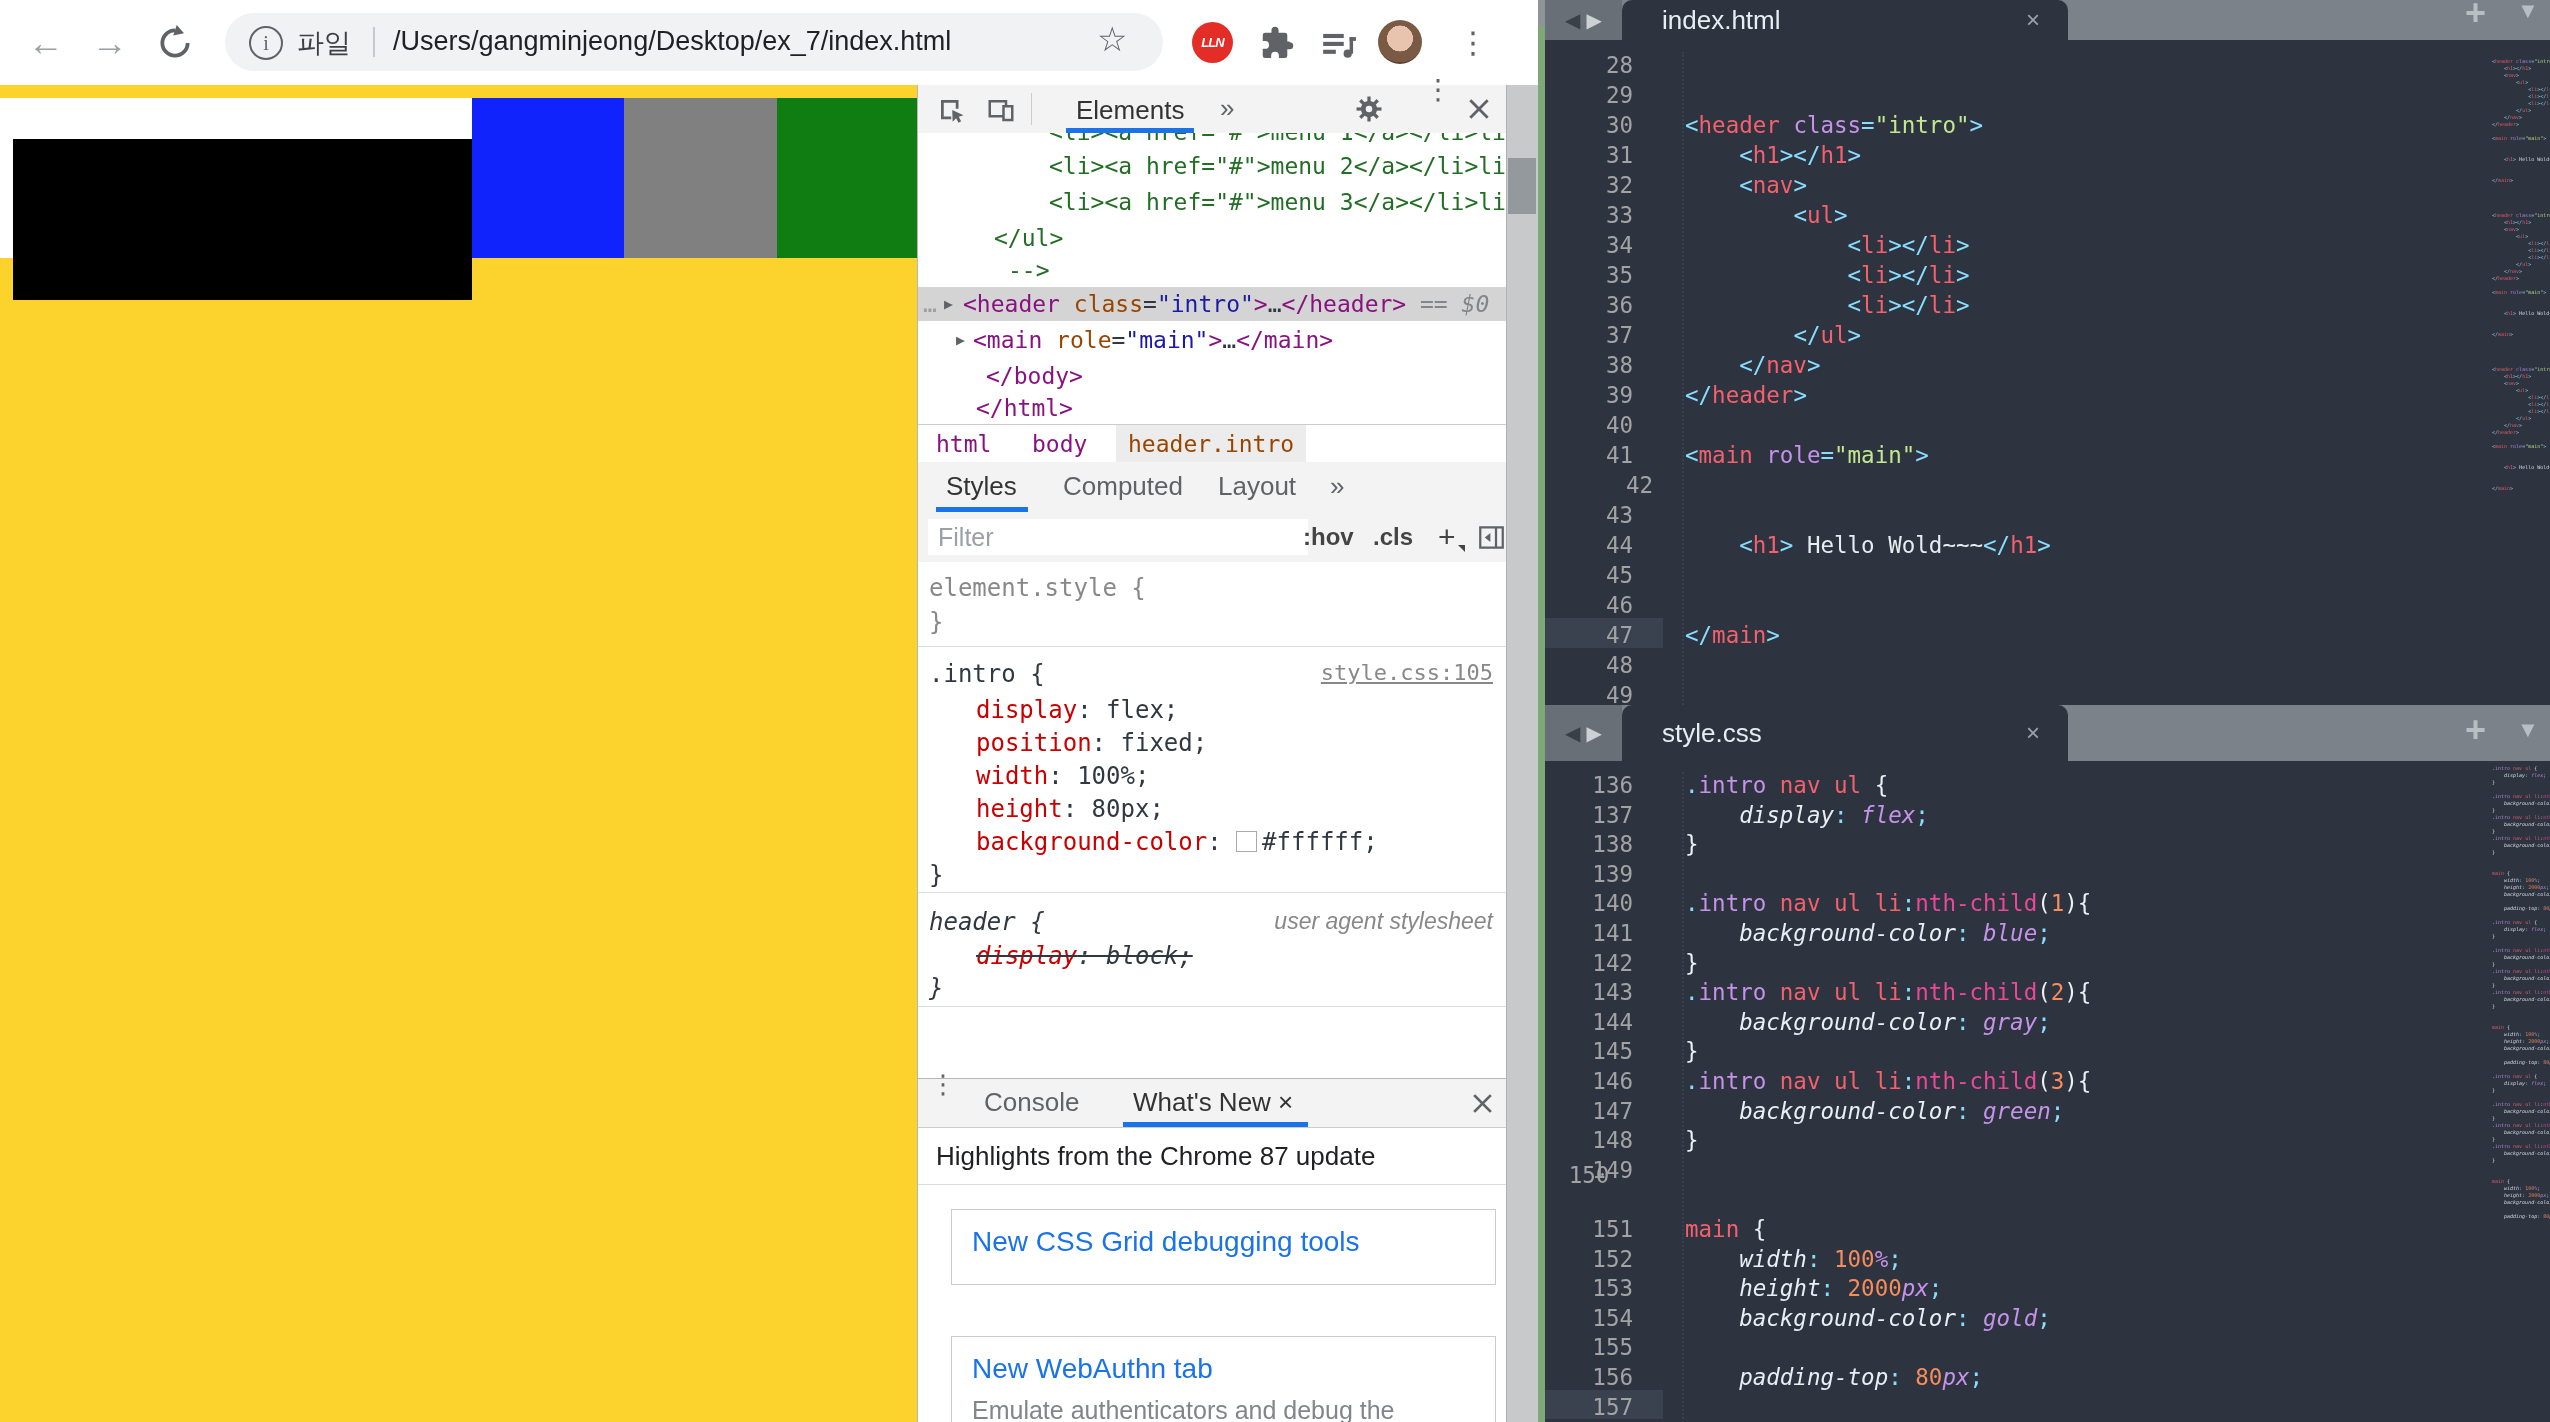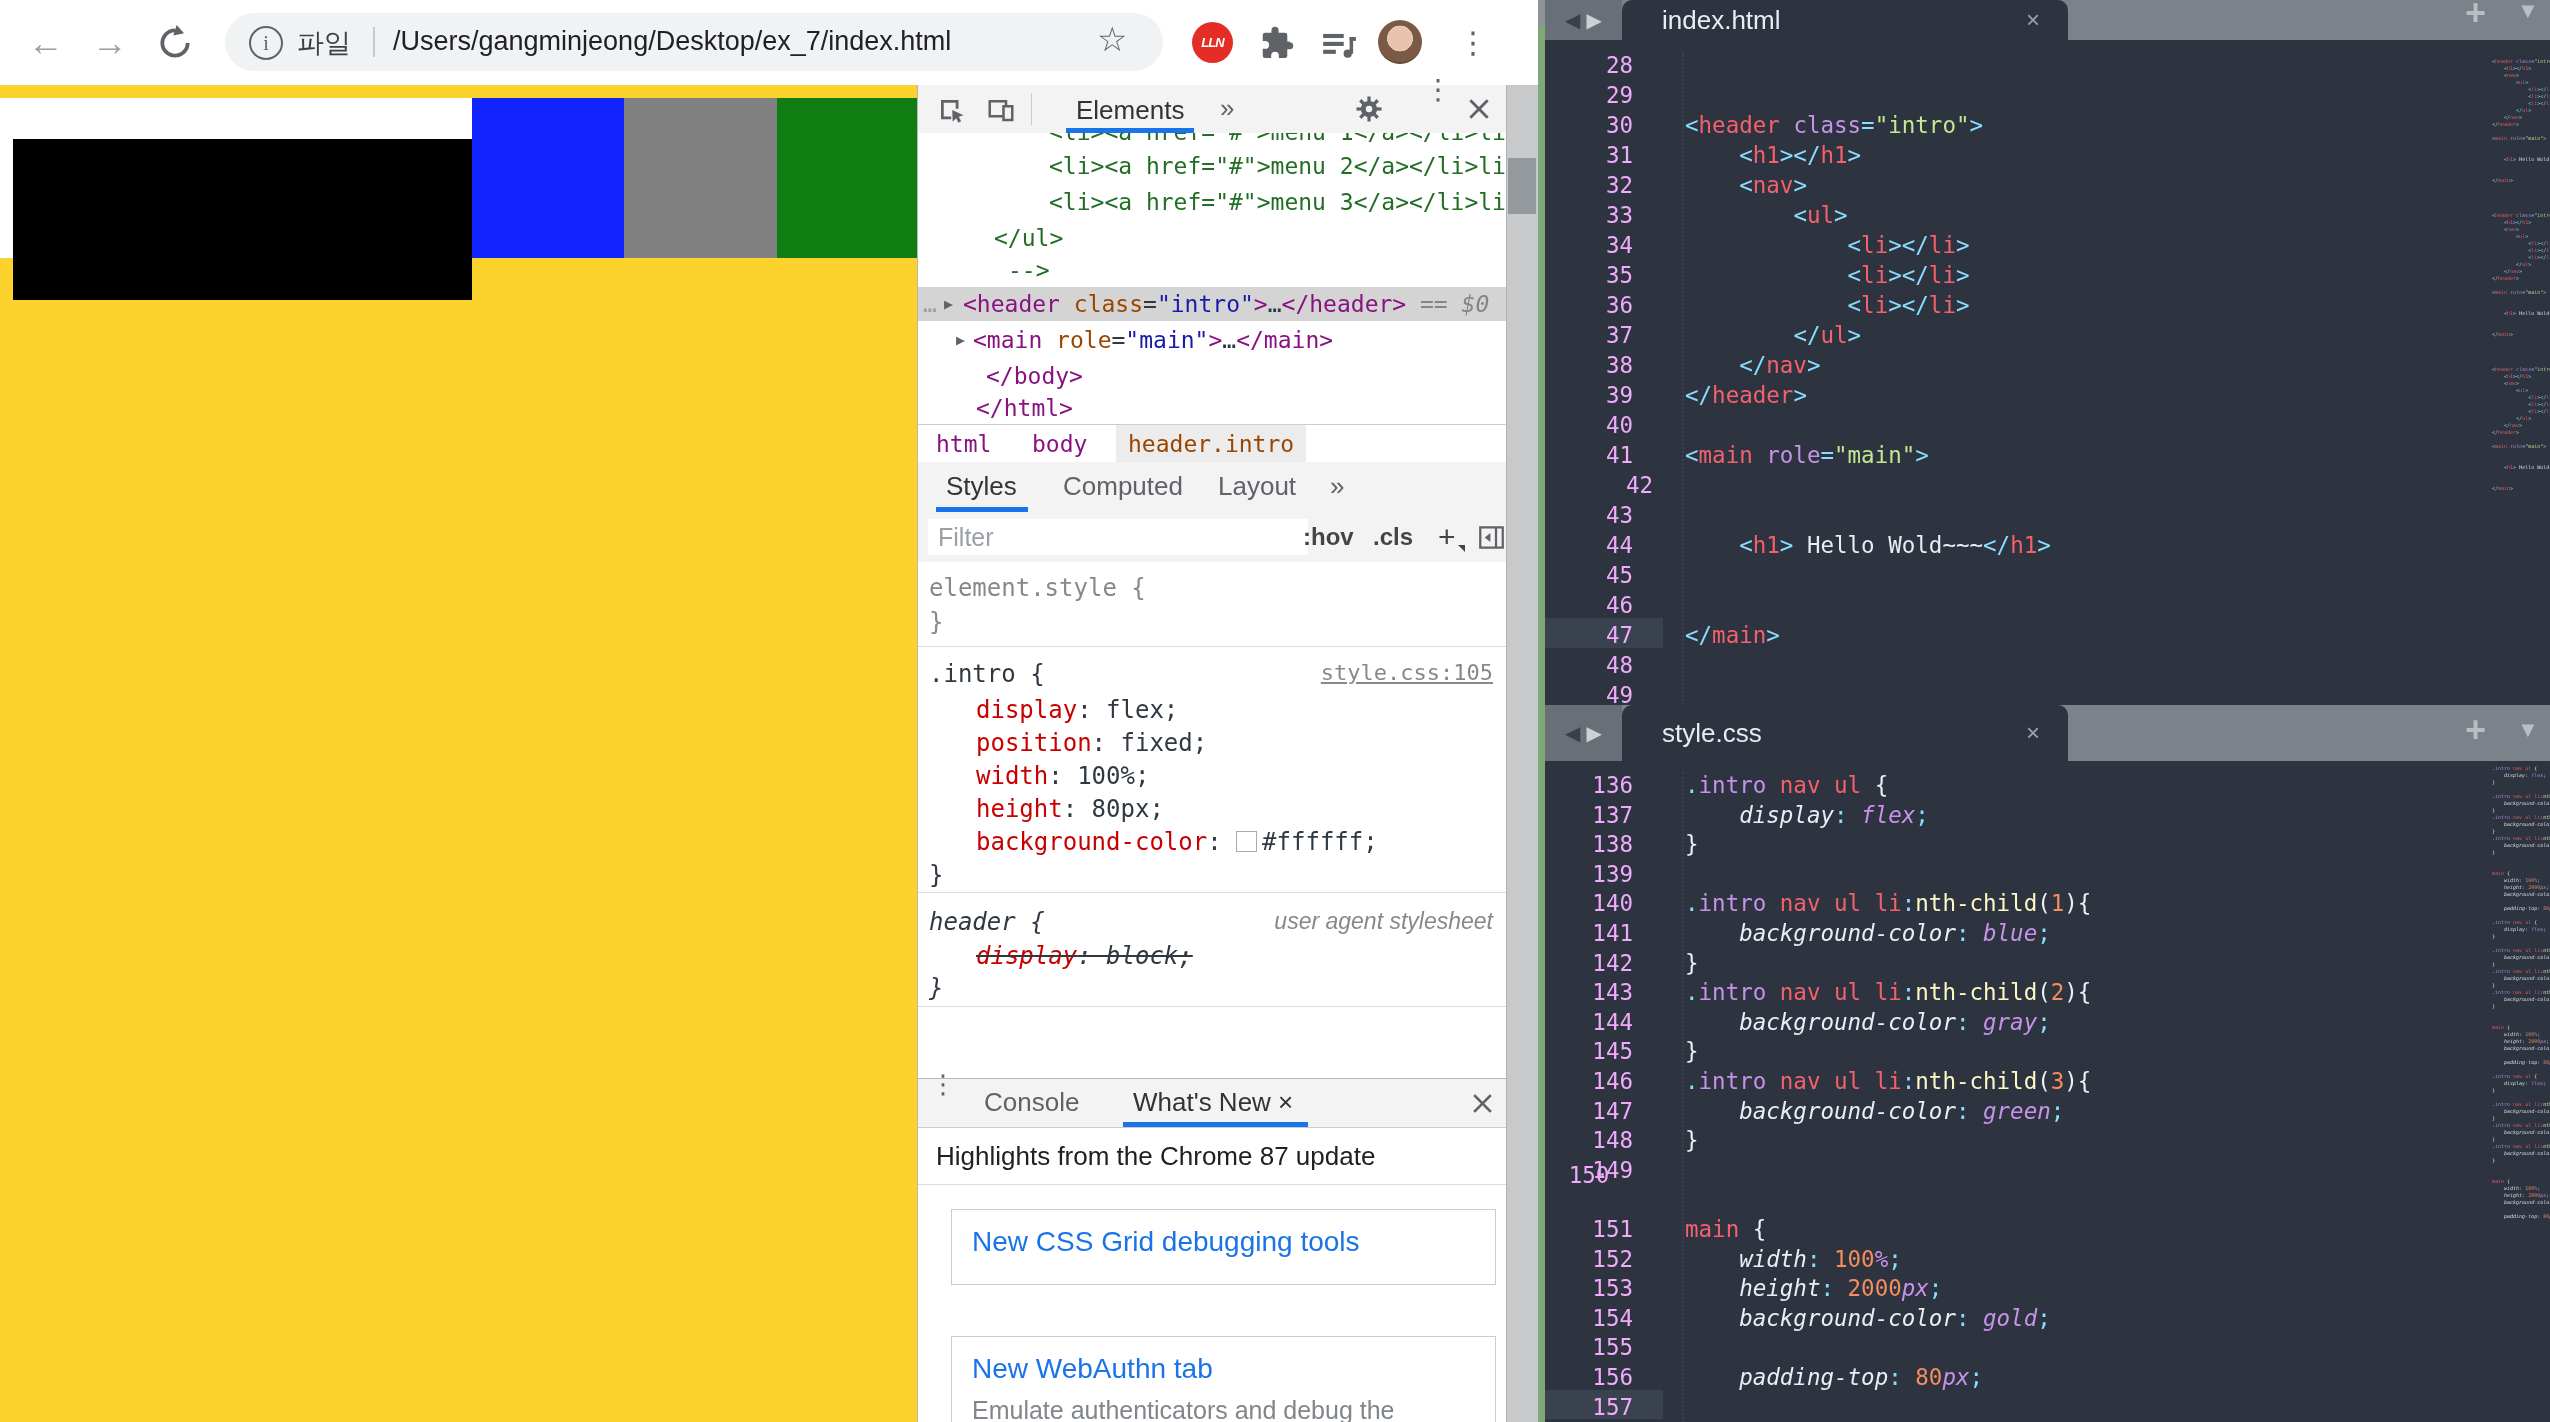--- a/index.html
+++ b/index.html
@@ -106,26 +106,26 @@
              display:flex;align-items:center;justify-content:center;gap:6px;font-size:20px;}
   .ed-arrow-l{color:#3a4048;} .ed-arrow-r{color:#cdd1d5;}
   .ed-tab{position:absolute;left:77px;top:0;width:446px;height:100%;background:#2d3440;border-radius:10px 10px 0 0;}
   .ed-tab-label{position:absolute;left:40px;top:50%;transform:translateY(-50%);font-size:26px;color:#e8edf2;}
   .ed-tab-x{position:absolute;right:28px;top:50%;transform:translateY(-50%);font-size:24px;color:#99a1aa;}
   .ed-plus{position:absolute;font-size:36px;color:#b9bec3;font-weight:bold;}
   .ed-caret{position:absolute;font-size:22px;color:#b9bec3;}
 
   .code-area{position:absolute;left:0;width:947px;overflow:hidden;
              font-family:"DejaVu Sans Mono",monospace;font-size:22.5px;}
-  .gutnum{position:absolute;width:88px;text-align:right;color:#f0abfc;}
+  .gutnum{position:absolute;width:88px;text-align:right;color:#a3a3a3;}
   .codeline{position:absolute;left:140px;white-space:pre;color:#e8edf2;}
   .curline-hl{position:absolute;left:0;width:118px;background:#3a4250;}
   .indent-guide{position:absolute;width:0;border-left:2px dotted #3a414e;}
   .e-p{color:#89ddff;} .e-t{color:#f4616d;} .e-a{color:#c792ea;} .e-s{color:#c3e88d;}
-  .e-x{color:#e8edf2;} .e-b{color:#eceff4;} .e-fn{color:#fef9c3;text-align:right;}
+  .e-x{color:#e8edf2;} .e-b{color:#eceff4;} .e-fn{color:#ec4899;text-align:right;}
   .e-pr{color:#e9eef4;font-style:italic;} .e-v{color:#c792ea;font-style:italic;}
   .e-n{color:#f78c5c;} .e-sc{color:#89ddff;}
   .minimap{position:absolute;width:58px;overflow:hidden;font-family:"DejaVu Sans Mono",monospace;
            font-size:5px;line-height:7px;opacity:.85;}
   .minimap div{white-space:pre;height:7px;}
 </style>
 </head>
 <body>
 
 <div id="root">

